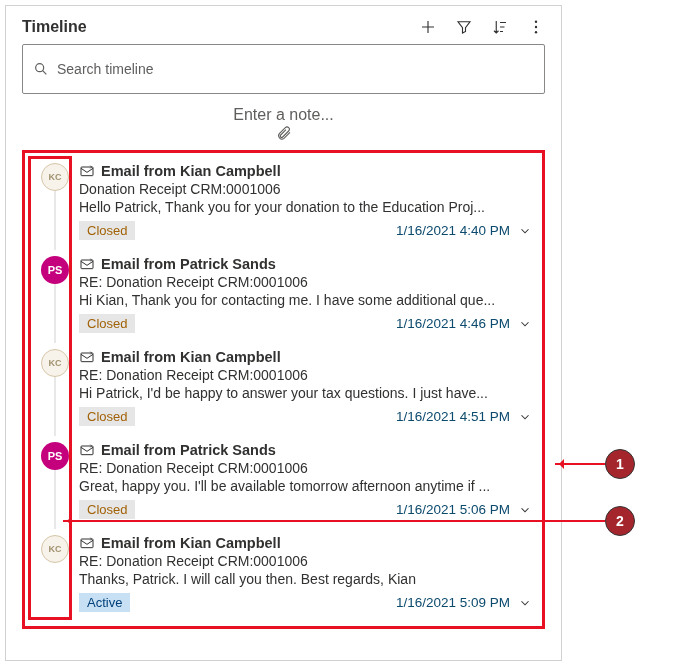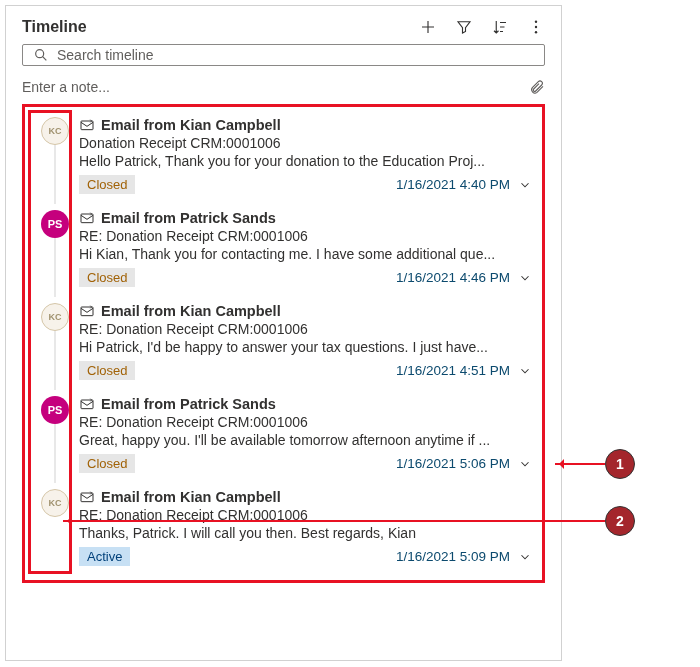--- a/index.html
+++ b/index.html
@@ -2,24 +2,24 @@
 <html><head>
 <meta charset="utf-8">
 <style>
   * { box-sizing: border-box; margin: 0; padding: 0; }
   body { font-family: "Segoe UI", Arial, sans-serif; font-size: 14px; color: #323130; background: #fff; width: 700px; height: 667px; position: relative; }
   .panel { width: 557px; height: 656px; margin: 5px 0 0 5px; border: 1px solid #d1d1d1; padding: 12px 16px 0 16px; position: relative; }
   .header { display: flex; justify-content: space-between; align-items: center; margin-bottom: 8px; }
   .header h2 { font-size: 16px; font-weight: 600; }
   .header-icons { display: flex; gap: 18px; align-items: center; color: #605e5c; }
   .header-icons span { cursor: pointer; }
-  .search { display: flex; align-items: flex-end; border: 1px solid #8a8886; border-radius: 2px; padding: 2px 10px; margin-bottom: 10px; }
+  .search { display: flex; align-items: flex-end; border: 1px solid #8a8886; border-radius: 2px; padding: 16px 10px; margin-bottom: 10px; }
   .search input { border: none; outline: none; flex: 1; font-size: 14px; margin-left: 8px; color: #323130; }
   .search input::placeholder { color: #605e5c; }
-  .note-row { display: flex; justify-content: space-between; align-items: center; color: #605e5c; font-size: 14px; padding: 2px 0 6px 0; margin-bottom: 2px; }
+  .note-row { display: flex; justify-content: space-between; align-items: center; color: #605e5c; font-size: 16px; padding: 2px 0 6px 0; margin-bottom: 2px; flex-direction: column; }
   .redbox { border: 3px solid #e81123; padding: 4px 4px 4px 4px; position: relative; }
   .item { display: flex; padding: 6px 6px 10px 2px; }
   .avatar-col { width: 48px; display: flex; flex-direction: column; align-items: center; position: relative; }
   .avatar { width: 28px; height: 28px; border-radius: 50%; display: flex; align-items: center; justify-content: center; font-size: 11px; font-weight: 600; color: #fff; flex-shrink: 0; z-index: 2; }
   .avatar.ps { background: #c5007d; }
   .avatar.kc { background: #f7f2ea; border: 1px solid #d5c6a8; color: #a0926f; font-size: 9px; }
   .vline { position: absolute; width: 1px; background: #d1d1d1; top: 28px; bottom: -10px; left: 50%; transform: translateX(-50%); z-index: 1; }
   .item:last-child .vline { display: none; }
   .content { flex: 1; min-width: 0; }
   .title-row { display: flex; align-items: flex-end; gap: 6px; margin-bottom: 2px; }

